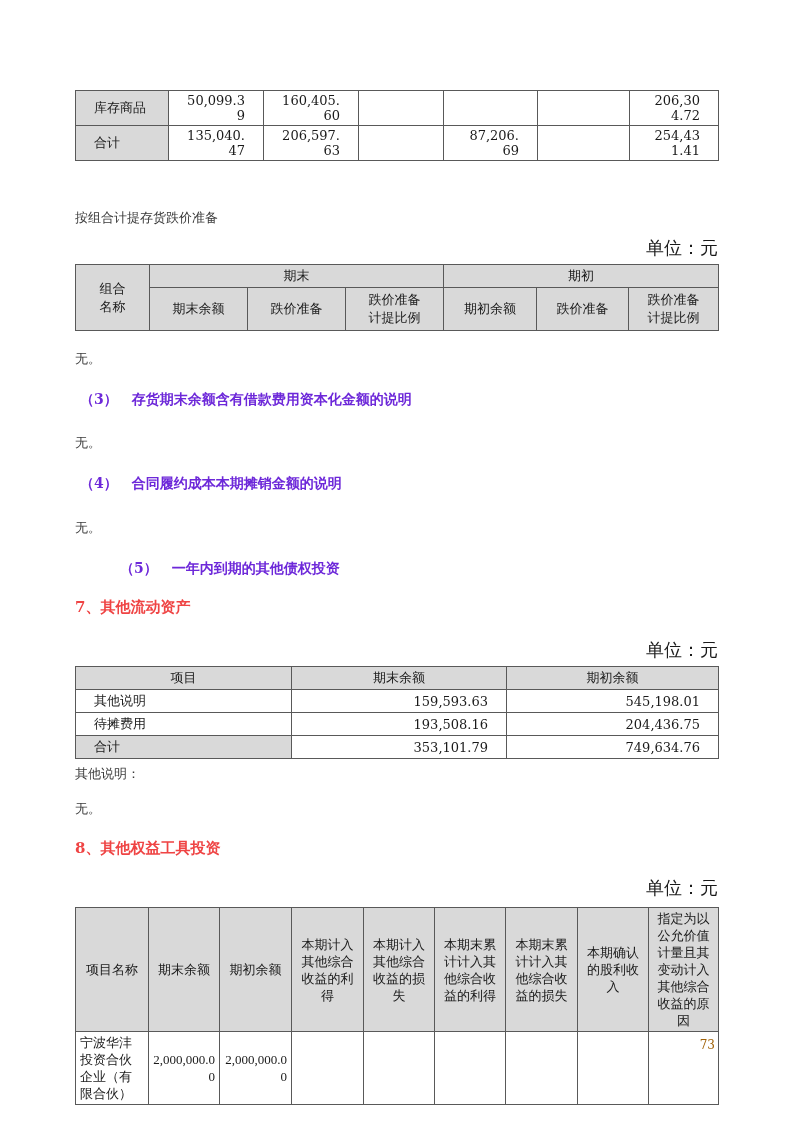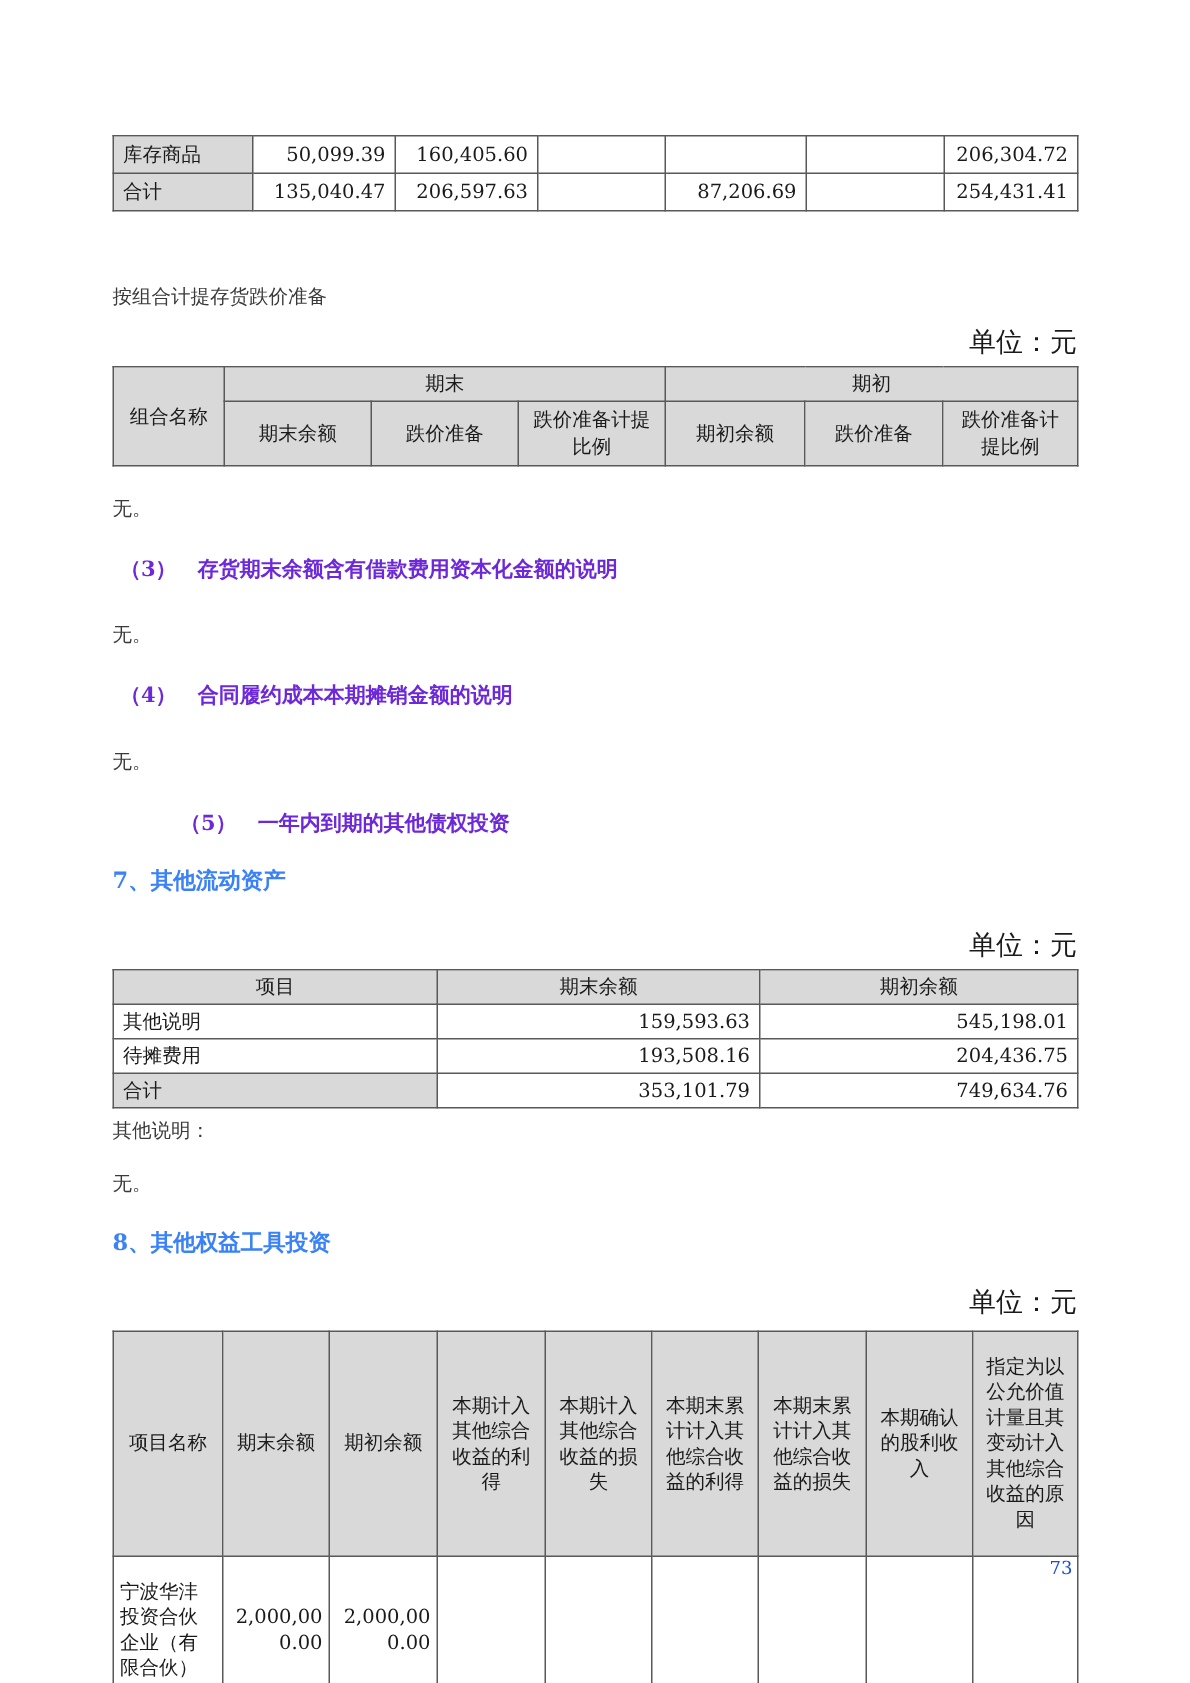--- a/index.html
+++ b/index.html
@@ -12,45 +12,45 @@
     overflow: hidden;
   }
   * { box-sizing: border-box; }
   .content { position: absolute; left: 75px; top: 90px; width: 643px; }
 
   table { border-collapse: collapse; table-layout: fixed; width: 643px; }
   td, th {
     border: 1px solid #595959;
     font-weight: normal;
     font-size: 13px;
-    padding: 2px 6px;
+    padding: 2px 18px;
     overflow: hidden;
     word-break: break-all;
     vertical-align: middle;
     color: #1a1a1a;
   }
   .gray { background: #d9d9d9; }
   .num { text-align: right; }
   .ctr { text-align: center; }
   .left { text-align: left; }
 
   .t1 tr { height: 25px; }
   .t2 .r1 { height: 22px; }
   .t2 .r2 { height: 43px; }
   .t7 .hr { height: 23px; }
   .t7 .dr { height: 22px; }
   .t8 .hr { height: 110px; }
   .t8 .dr { height: 68px; }
-  .t8 td, .t8 th { padding: 15px 4px; line-height: 17px; }
+  .t8 td, .t8 th { padding: 2px 4px; line-height: 17px; font-family: Liberation Serif, serif; }
 
   .body-text { font-size: 13px; margin: 0; color: #3a3a3a; }
   .unit { font-size: 18px; text-align: right; margin: 0; color: #1a1a1a; }
   .sub-heading { font-size: 14px; font-weight: bold; color: #6d28d9; margin: 0; padding-left: 5px; }
   .sub-heading .gap { display: inline-block; width: 14px; }
-  .num-heading { font-size: 15px; font-weight: bold; color: #3b82f6; margin: 0; }
+  .num-heading { font-size: 15px; font-weight: bold; color: #ef4444; margin: 0; }
 
   .m-caption { margin-top: 48px; }
   .m-unit1 { margin-top: 9px; }
   .m-t2 { margin-top: 4px; }
   .m-note { margin-top: 10px; }
   .m-wu1 { margin-top: 19px; }
   .m-h3 { margin-top: 23px; }
   .m-wu2 { margin-top: 25px; }
   .m-h4 { margin-top: 23px; }
   .m-wu3 { margin-top: 26px; }
@@ -59,21 +59,21 @@
   .m-unit2 { margin-top: 21px; }
   .m-t7 { margin-top: 4px; }
   .m-other { margin-top: 6px; }
   .m-wu4 { margin-top: 17px; }
   .m-h8 { margin-top: 21px; }
   .m-unit3 { margin-top: 18px; }
   .m-t8 { margin-top: 7px; }
 
   .page-number {
     position: absolute; top: 1038px; right: 78px;
-    font-size: 12px; color: #1d4ed8;
+    font-size: 12px; color: #a16207;
   }
 </style>
 </head>
 <body>
 
 <div class="content">
 
   <table class="t1">
     <colgroup>
       <col style="width:93px">

